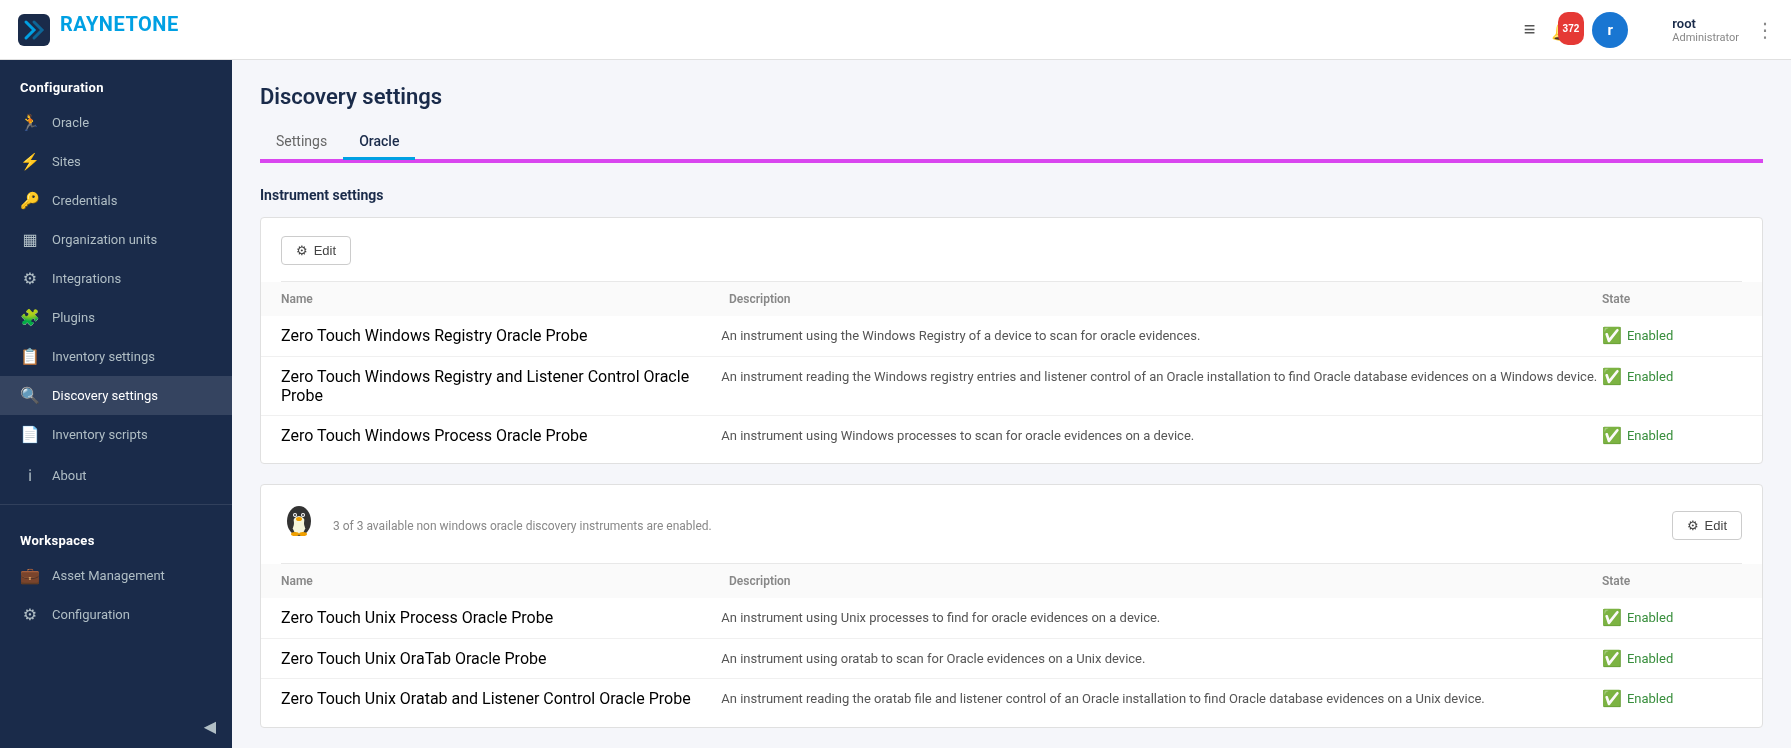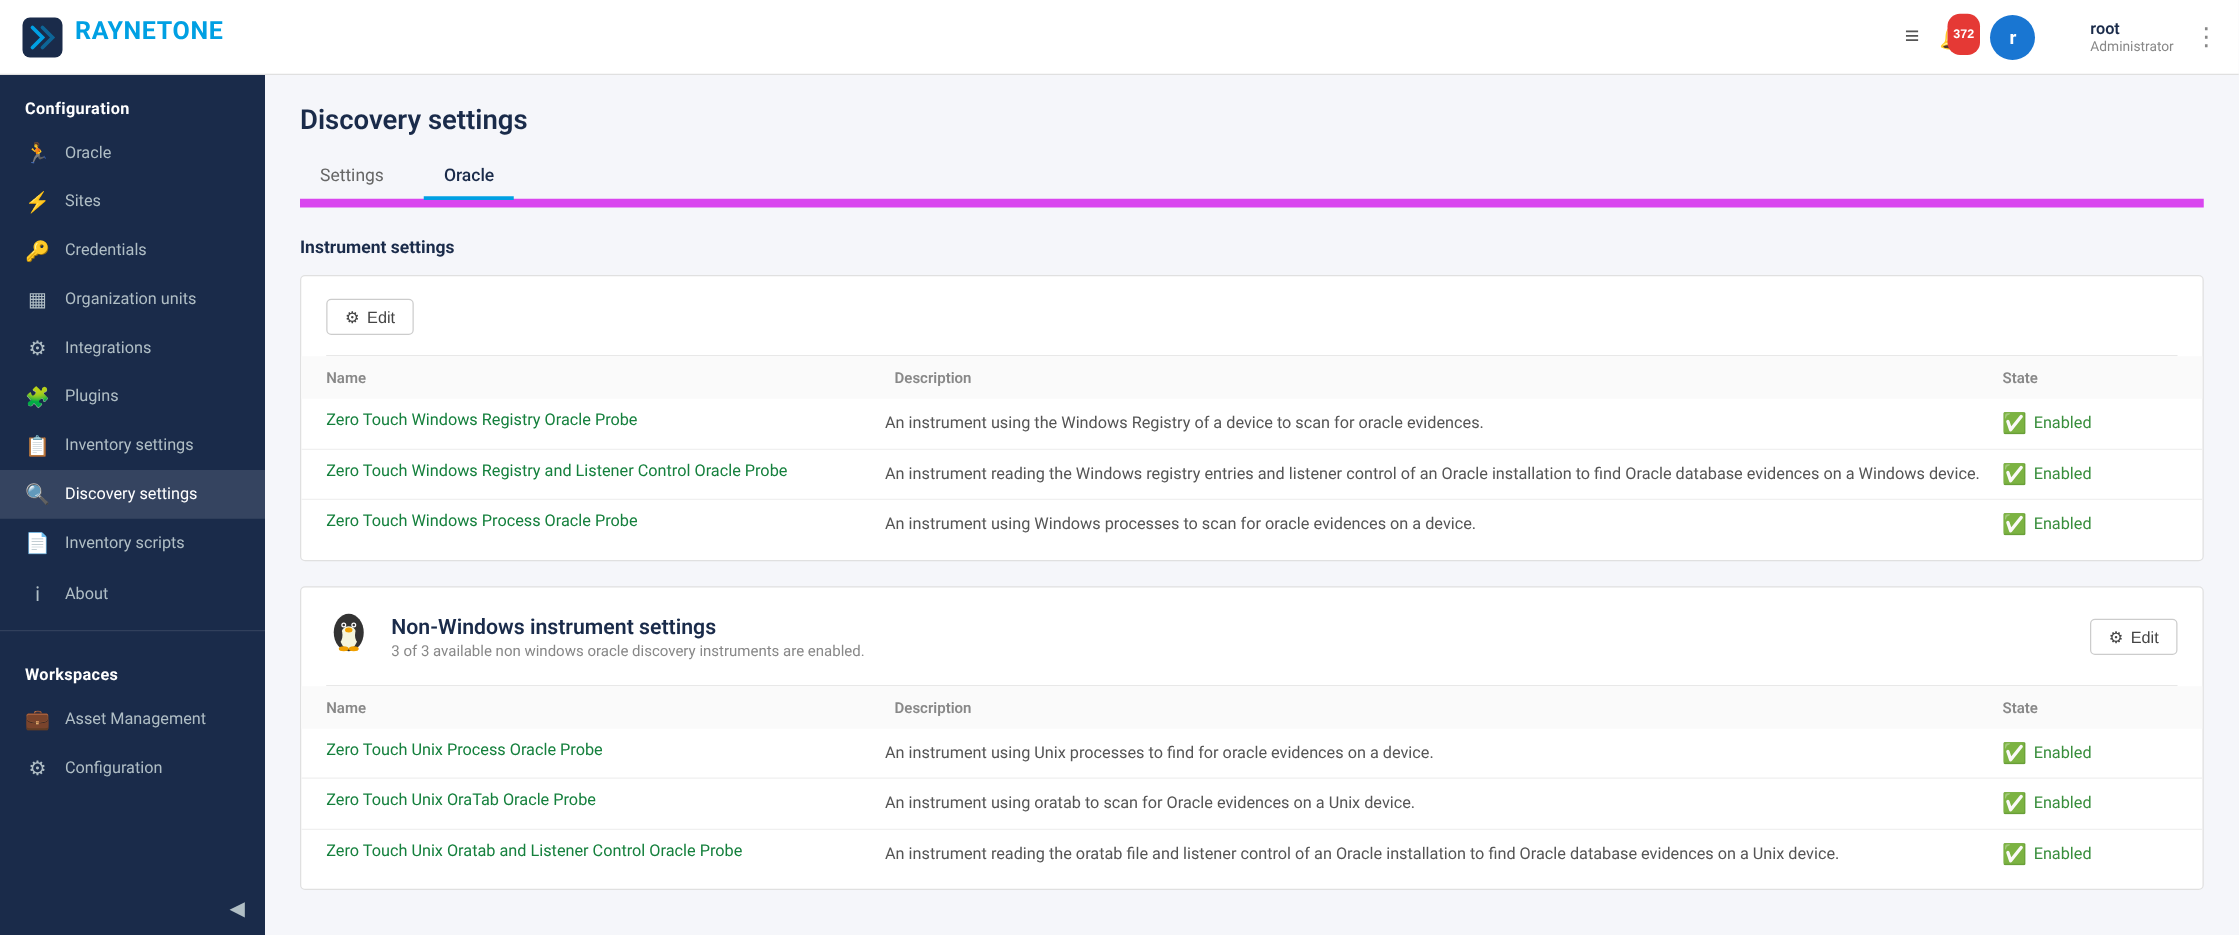--- a/index.html
+++ b/index.html
@@ -23,21 +23,21 @@
     .user-info { display: flex; flex-direction: column; margin-left: 36px; }
     .user-name { font-size: 13px; font-weight: 600; color: #1a2b4a; }
     .user-role { font-size: 11px; color: #888; }
     .dots-btn { background: none; border: none; cursor: pointer; color: #888; font-size: 20px; }
 
     
     .layout { display: flex; flex: 1; overflow: hidden; }
 
     
     .sidebar {
-      width: 212px; background: #1a2b4a; color: #fff;
+      width: 232px; background: #1a2b4a; color: #fff;
       display: flex; flex-direction: column; overflow-y: auto; flex-shrink: 0;
     }
     .sidebar-section-title {
       font-size: 13px; font-weight: 700; color: #fff;
       padding: 20px 20px 8px 20px; letter-spacing: 0.3px;
     }
     .sidebar-item {
       display: flex; align-items: center; gap: 12px;
       padding: 10px 20px; cursor: pointer; color: #b0bec5;
       font-size: 13px; transition: background 0.15s;
@@ -50,21 +50,21 @@
       display: flex; align-items: center; justify-content: flex-end;
       padding: 12px 16px; cursor: pointer; color: #b0bec5;
     }
 
     
     .main { flex: 1; overflow-y: auto; background: #f5f6fa; padding: 24px 28px; }
 
     .page-title { font-size: 22px; font-weight: 600; color: #1a2b4a; margin-bottom: 16px; }
 
     
-    .tabs { display: flex; gap: 16px; margin-bottom: 24px; border-bottom: 7px solid #d946ef; }
+    .tabs { display: flex; gap: 0; margin-bottom: 24px; border-bottom: 4px solid #d946ef; }
     .tab {
       padding: 8px 16px; font-size: 14px; color: #666; cursor: pointer;
       border-bottom: 3px solid transparent; margin-bottom: -1px;
     }
     .tab.active { color: #1a2b4a; border-bottom-color: #00a0e3; font-weight: 500; }
 
     
     .section-heading { font-size: 14px; font-weight: 700; color: #1a2b4a; margin-bottom: 14px; }
 
     
@@ -93,21 +93,21 @@
       padding: 10px 20px; background: #fafafa; gap: 23px;
     }
     .table-header-cell { font-size: 12px; font-weight: 600; color: #888; }
     .table-row {
       display: grid; grid-template-columns: 1fr 2fr 140px;
       padding: 10px 20px; border-top: 1px solid #f0f0f0;
       align-items: start;
     }
     .table-row:first-child { border-top: none; }
     .table-cell { font-size: 13px; color: #333; }
-    .table-cell-name { font-size: 13px; color: #15803d; }
+    .table-cell-name { font-size: 16px; color: #000000; }
     .table-cell-desc { font-size: 13px; color: #555; line-height: 1.5; }
     .state-enabled { display: flex; align-items: center; gap: 5px; font-size: 13px; color: #388e3c; }
     .state-dot { color: #43a047; font-size: 16px; }
 
     .rows-container { padding: 0 0 8px 0; }
   </style>
 </head>
 <body>
 
 <div class="header">
@@ -278,21 +278,20 @@
               <circle cx="14" cy="12" r="1" fill="#333"></circle>
               <circle cx="22" cy="12" r="1" fill="#333"></circle>
               <ellipse cx="18" cy="16" rx="3" ry="2" fill="#f0a000"></ellipse>
               <ellipse cx="10" cy="20" rx="3" ry="6" fill="#333"></ellipse>
               <ellipse cx="26" cy="20" rx="3" ry="6" fill="#333"></ellipse>
               <ellipse cx="14" cy="31" rx="4" ry="2" fill="#f0a000"></ellipse>
               <ellipse cx="22" cy="31" rx="4" ry="2" fill="#f0a000"></ellipse>
             </svg>
           </div>
           <div>
-            <div class="card-header-title">Non-Windows instrument settings</div>
             <div class="card-header-subtitle">3 of 3 available non windows oracle discovery instruments are enabled.</div>
           </div>
         </div>
         <button class="edit-btn">
           <span>⚙</span>
           <span>Edit</span>
         </button>
       </div>
       <div class="table-divider"></div>
       <div class="table-header">

